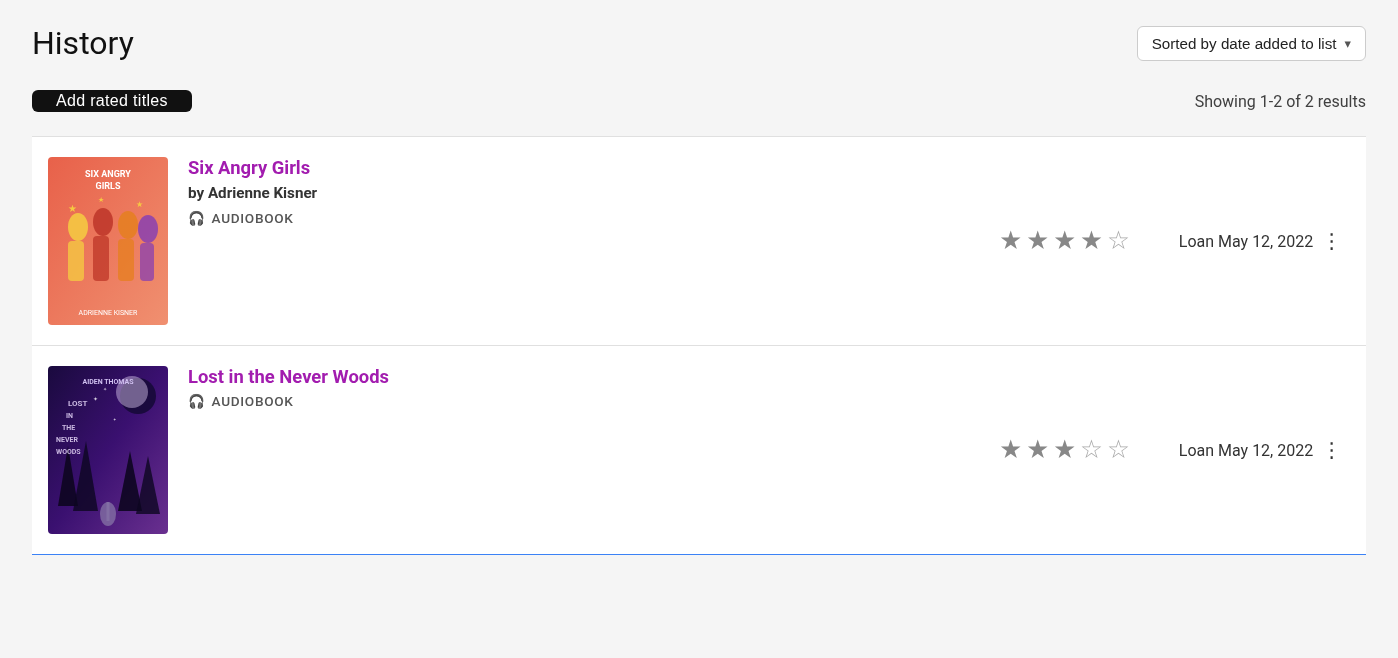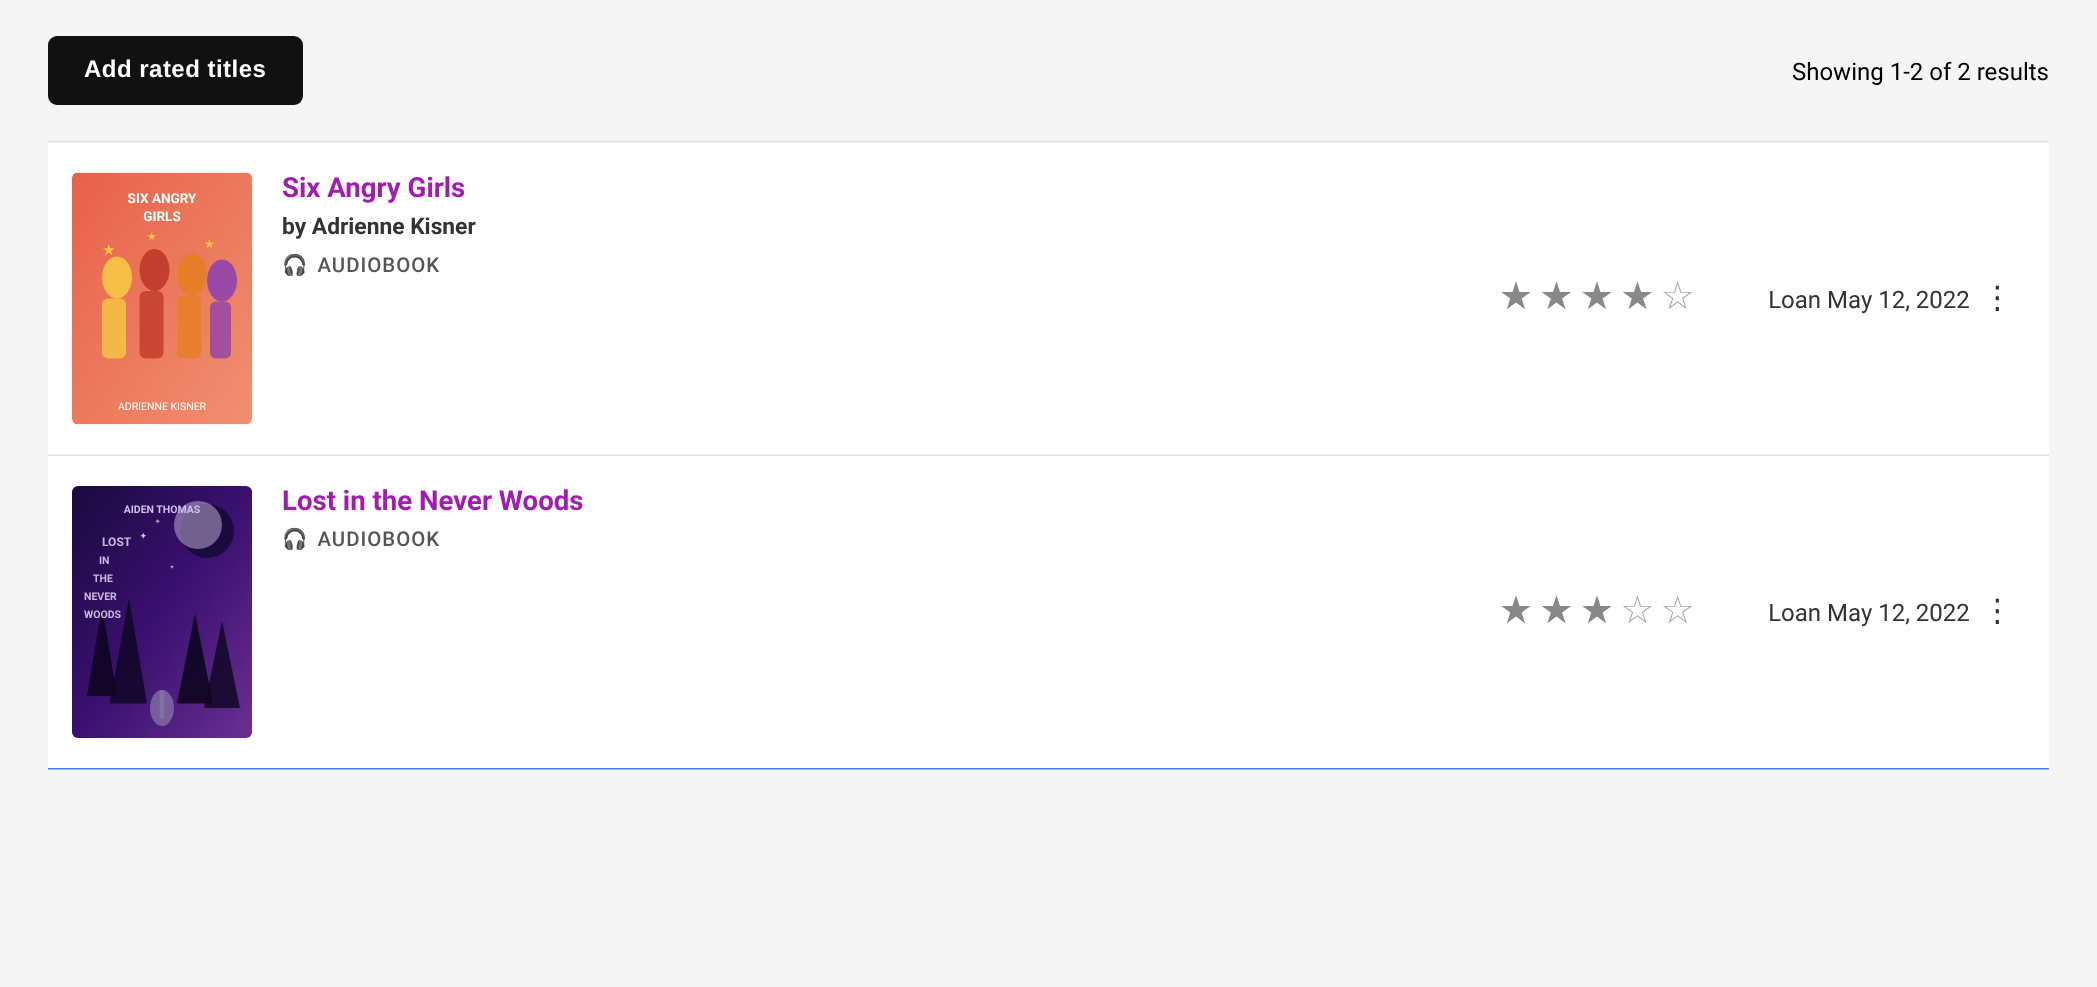--- a/index.html
+++ b/index.html
@@ -45,29 +45,29 @@
       display: flex;
       align-items: center;
       justify-content: space-between;
       margin-bottom: 24px;
     }
     .add-button {
       background: #111;
       color: #fff;
       border: none;
       border-radius: 6px;
-      padding: 14px 24px;
+      padding: 2px 24px;
       font-size: 1rem;
-      font-weight: 700;
+      font-weight: 400;
       cursor: pointer;
       letter-spacing: 0.02em;
     }
     .results-text {
       font-size: 1rem;
-      color: #000000;
+      color: #404040;
     }
     .book-list {
       display: flex;
       flex-direction: column;
       gap: 0;
     }
     .book-item {
       background: #fff;
       border-top: 1px solid #e0e0e0;
       display: flex;
@@ -149,20 +149,27 @@
     .cover-svg {
       width: 100%;
       height: 100%;
     }
   </style>
 </head>
 <body>
 
 <div class="page">
 
+  <div class="header">
+    <h1 class="page-title">History</h1>
+    <button class="sort-button">
+      <span>Sorted by date added to list</span>
+      <span class="chevron">▾</span>
+    </button>
+  </div>
 
   <div class="toolbar">
     <button class="add-button">Add rated titles</button>
     <span class="results-text">Showing 1-2 of 2 results</span>
   </div>
 
   <div class="book-list">
 
     <div class="book-item">
       <div class="book-cover">

